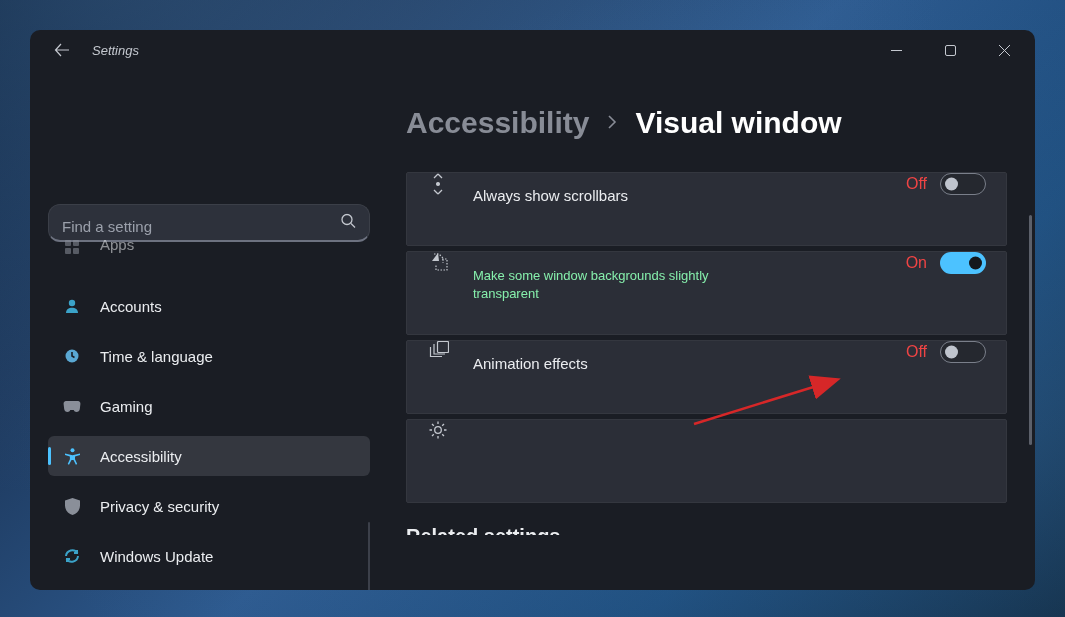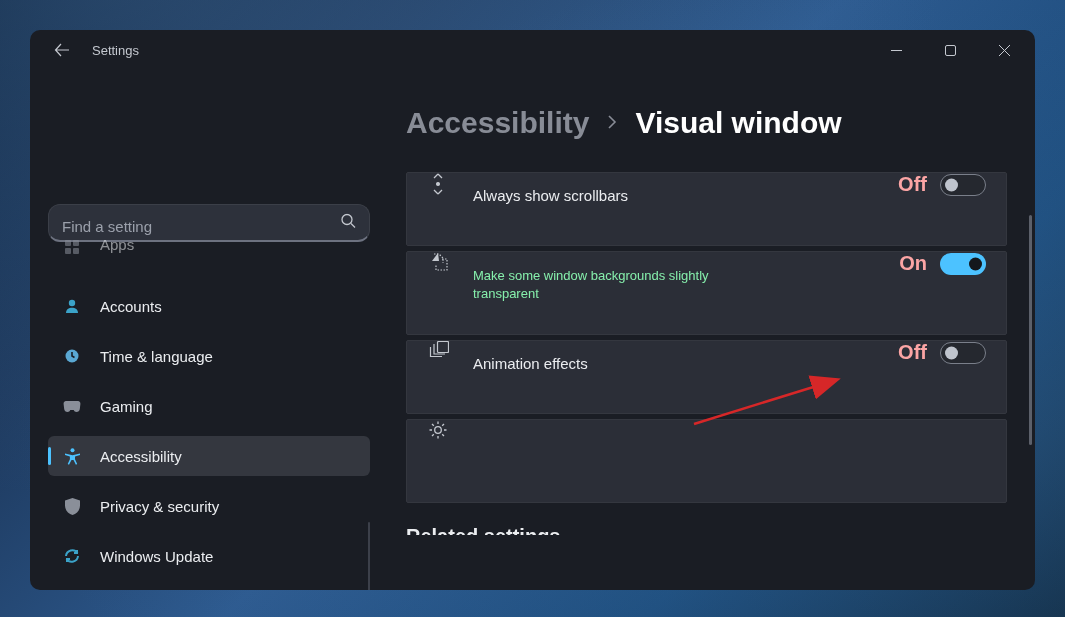--- a/index.html
+++ b/index.html
@@ -49,20 +49,21 @@
       display: flex;
       align-items: center;
       justify-content: center;
       color: #c4c8cf;
       cursor: pointer;
     }
     .title {
       color: #c4c8cf;
       font-size: 13px;
       margin-left: 18px;
+      font-style: italic;
     }
     .window-controls {
       margin-left: auto;
       display: flex;
       gap: 8px;
     }
     .win-ctrl {
       width: 46px;
       height: 32px;
       display: flex;
@@ -238,23 +239,22 @@
       line-height: 1.35;
       margin-top: 1px;
       max-width: 260px;
     }
     .setting-control {
       display: flex;
       align-items: center;
       gap: 13px;
     }
     .toggle-label {
-      color: #fca5a5;
-      font-size: 20px;
-      font-weight: bold;
+      color: #ef4444;
+      font-size: 16px;
     }
     .toggle {
       width: 46px;
       height: 22px;
       border-radius: 11px;
       position: relative;
       cursor: pointer;
     }
     .toggle.off {
       border: 1px solid #7a7f8a;

